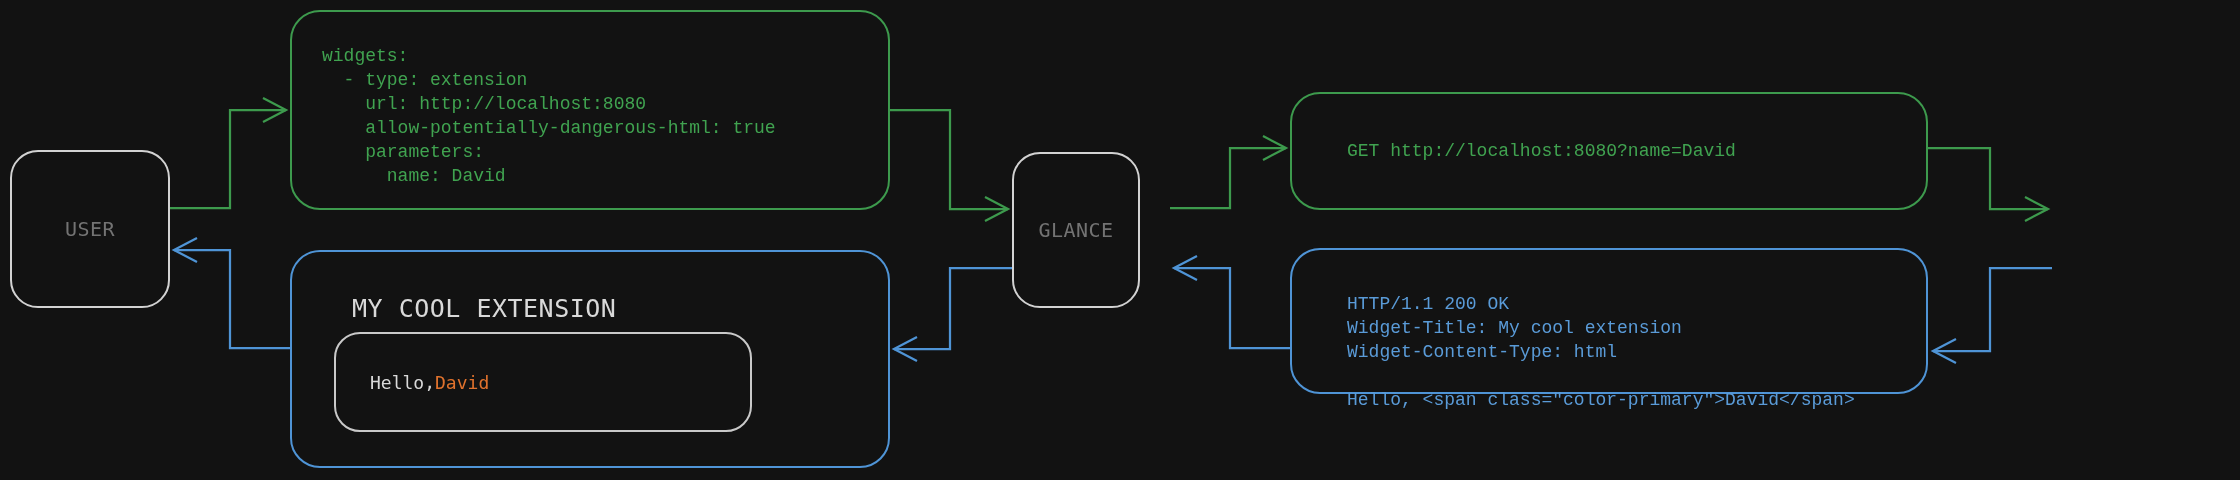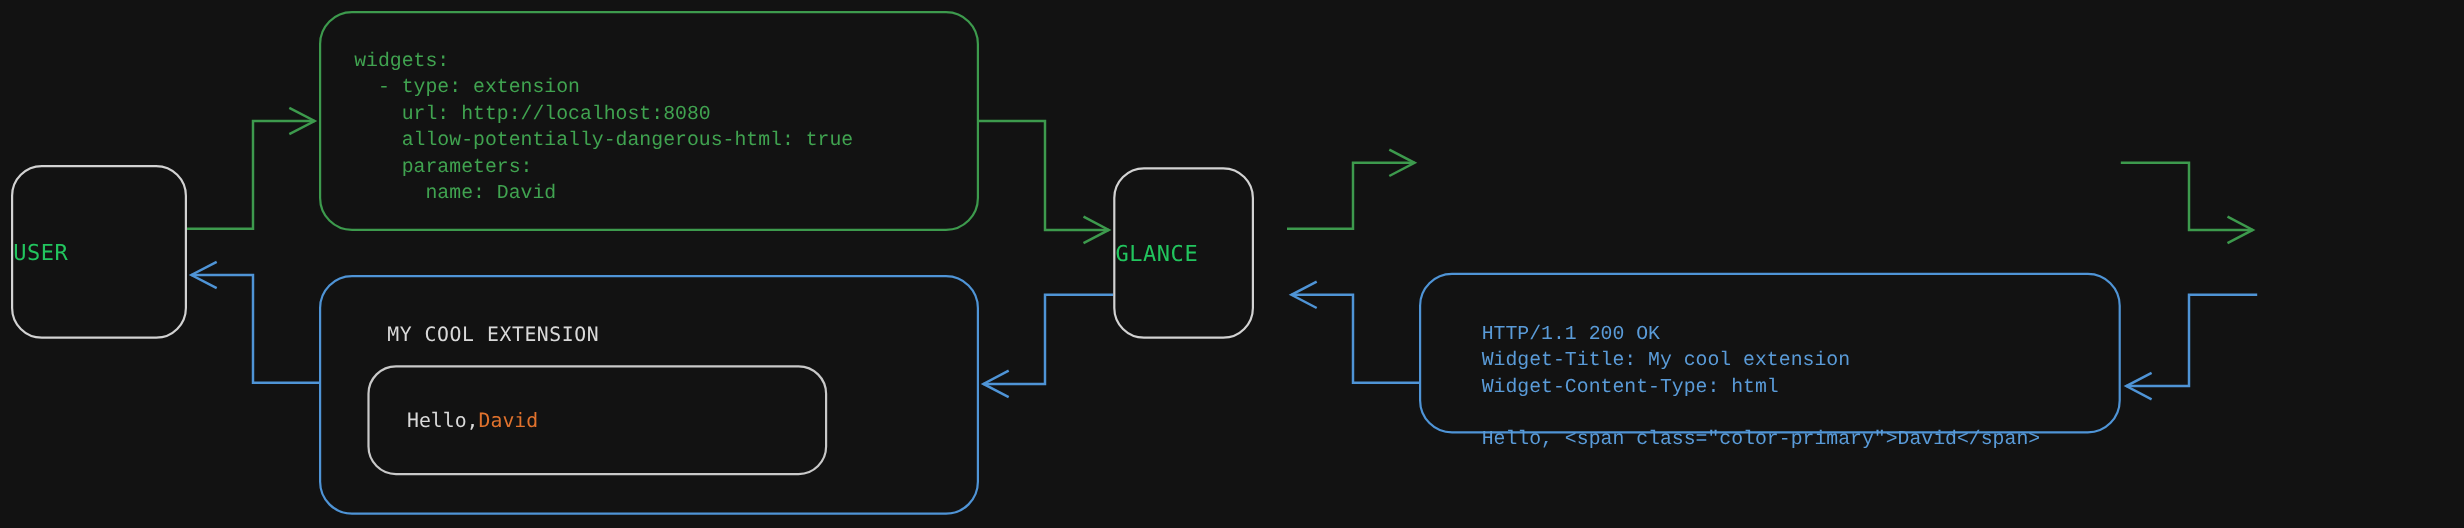--- a/index.html
+++ b/index.html
@@ -7,22 +7,22 @@
   body { width: 2240px; height: 480px; position: relative; overflow: hidden;
          font-family: "DejaVu Sans Mono", "Liberation Mono", monospace; }
   .canvas { position: absolute; inset: 0; width: 2240px; height: 480px; }
 
   svg.wires { position: absolute; left: 0; top: 0; width: 2240px; height: 480px; }
   svg.wires polyline { fill: none; stroke-width: 2.25; }
   .wire-request  { stroke: #3d9a4d; }
   .wire-response { stroke: #4f94d6; }
 
   .node { position: absolute; border: 2px solid #d2d2d2; border-radius: 28px;
-          background: #121212; display: flex; align-items: center; 
-          color: #22c55e; font-size: 20px; letter-spacing: 0.5px; }
+          background: #121212; display: flex; align-items: center; justify-content: center;
+          color: #737373; font-size: 20px; letter-spacing: 0.5px; }
   .node-user      { left: 10px;   top: 150px; width: 160px; height: 158px; }
   .node-glance    { left: 1012px; top: 152px; width: 128px; height: 156px; }
   .node-extension { left: 2052px; top: 152px; width: 180px; height: 160px; }
 
   .block { position: absolute; border-radius: 30px; background: #121212; }
   .block-request  { border: 2px solid #3d9a4d; }
   .block-response { border: 2px solid #4f94d6; }
 
   .block-config   { left: 290px;  top: 10px;  width: 600px; height: 200px; }
   .block-get      { left: 1290px; top: 92px;  width: 638px; height: 118px;
@@ -32,21 +32,21 @@
 
   pre.code { font-family: Liberation Mono, monospace;
              font-size: 18px; line-height: 24px; white-space: pre; }
   .code-green { color: #40a350; }
   .code-blue  { color: #5a9bd8; }
 
   .block-config pre { position: absolute; left: 30px; top: 32px; }
   .block-get pre    { padding-left: 55px; }
   .block-http pre   { position: absolute; left: 55px; top: 42px; }
   .block-preview .title { position: absolute; left: 60px; top: 42px;
-                          color: #d9d9d9; font-size: 18px; letter-spacing: 0.5px; }
+                          color: #d9d9d9; font-size: 25px; letter-spacing: 0.5px; }
   .inner-widget { position: absolute; left: 42px; top: 80px; width: 418px; height: 100px;
                   border: 2px solid #c9c9c9; border-radius: 26px;
                   display: flex; align-items: center; padding-left: 34px;
                   font-size: 18px; color: #d9d9d9; }
   .accent-name { color: #e0722d; }
 </style>
 </head>
 <body>
 
 <div class="canvas">
@@ -81,20 +81,23 @@
 
   <div class="block block-request block-config">
     <pre class="code code-green">widgets:
   - type: extension
     url: http://localhost:8080
     allow-potentially-dangerous-html: true
     parameters:
       name: David</pre>
   </div>
 
+  <div class="block block-request block-get">
+    <pre class="code code-green">GET http://localhost:8080?name=David</pre>
+  </div>
 
   <div class="block block-response block-http">
     <pre class="code code-blue">HTTP/1.1 200 OK
 Widget-Title: My cool extension
 Widget-Content-Type: html
 
 Hello, &lt;span class="color-primary"&gt;David&lt;/span&gt;</pre>
   </div>
 
   <div class="block block-response block-preview">

